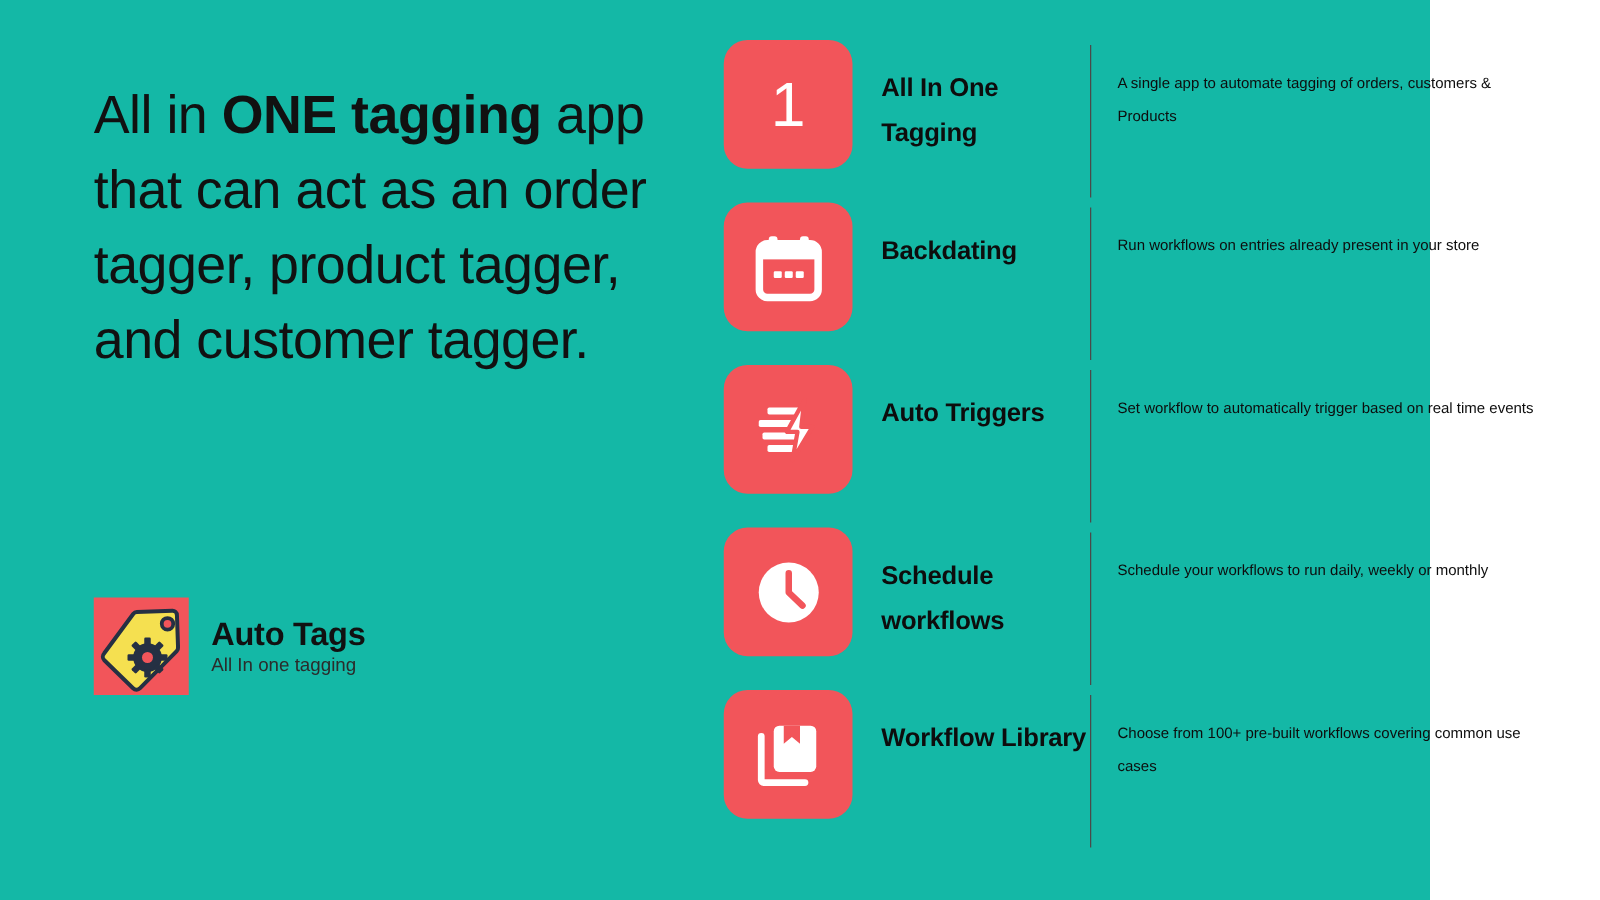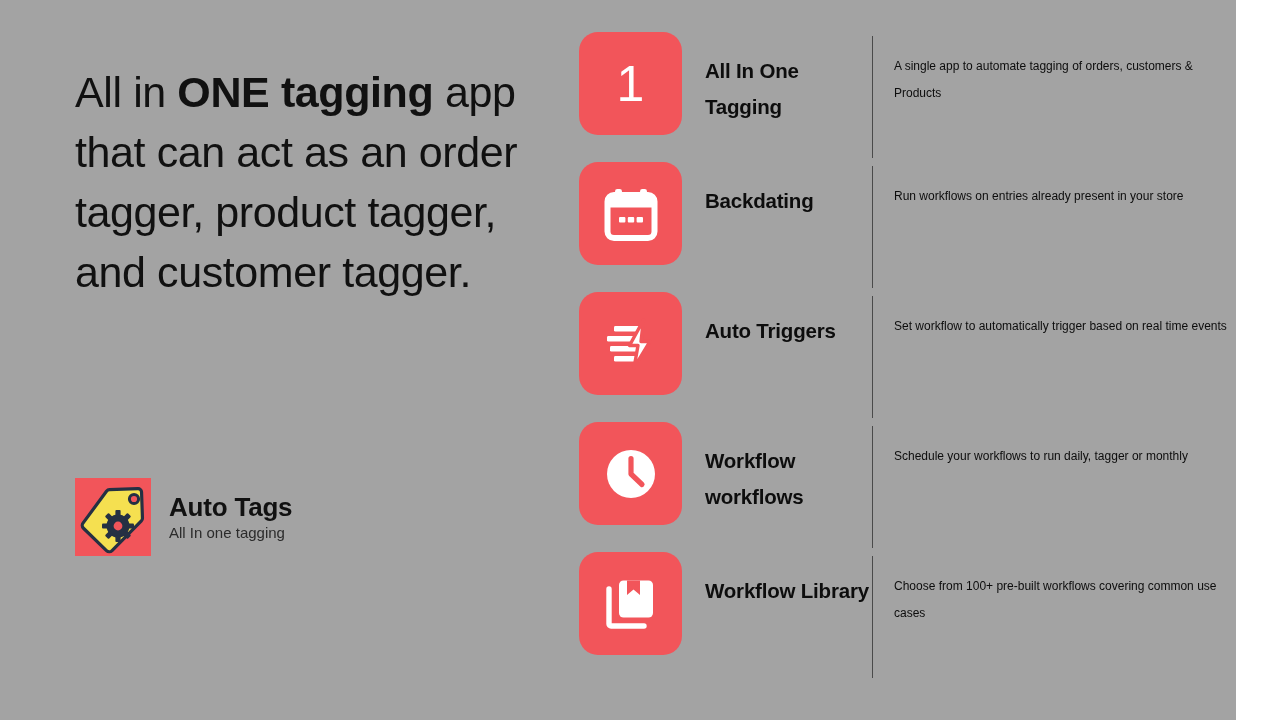--- a/index.html
+++ b/index.html
@@ -8,23 +8,23 @@
   html, body {
     width: 1280px;
     height: 720px;
     background: #ffffff;
     font-family: "Liberation Sans", sans-serif;
     overflow: hidden;
   }
 
   .slide {
     position: relative;
-    width: 1236px;
+    width: 1144px;
     height: 720px;
-    background: #a3a3a3;
+    background: #14b8a6;
   }
 
   
   .left-col {
     position: absolute;
     left: 75px;
     top: 62px;
     width: 470px;
   }
 
@@ -224,23 +224,23 @@
       <div class="feature-desc">Set workflow to automatically trigger based on real time events</div>
     </div>
 
     <div class="feature-row">
       <div class="tile">
         <svg width="56" height="56" viewBox="0 0 56 56">
           <circle cx="28" cy="28" r="24" fill="#ffffff"></circle>
           <path d="M28 12.5 L28 28 L39 38.5" fill="none" stroke="#F2555A" stroke-width="5.2" stroke-linecap="round" stroke-linejoin="round"></path>
         </svg>
       </div>
-      <div class="feature-title">Workflow workflows</div>
-      <div class="divider"></div>
-      <div class="feature-desc">Schedule your workflows to run daily, tagger or monthly</div>
+      <div class="feature-title">Schedule workflows</div>
+      <div class="divider"></div>
+      <div class="feature-desc">Schedule your workflows to run daily, weekly or monthly</div>
     </div>
 
     <div class="feature-row">
       <div class="tile">
         <svg width="56" height="56" viewBox="0 0 56 56">
           <path d="M6 13 L6 48 A2 2 0 0 0 8 50 L41 50" fill="none" stroke="#ffffff" stroke-width="5.4" stroke-linecap="round" stroke-linejoin="round"></path>
           <rect x="16" y="4.5" width="34" height="37" rx="4.5" fill="#ffffff"></rect>
           <path d="M24 4.5 L37 4.5 L37 19 L30.5 13.5 L24 19 Z" fill="#F2555A"></path>
         </svg>
       </div>

